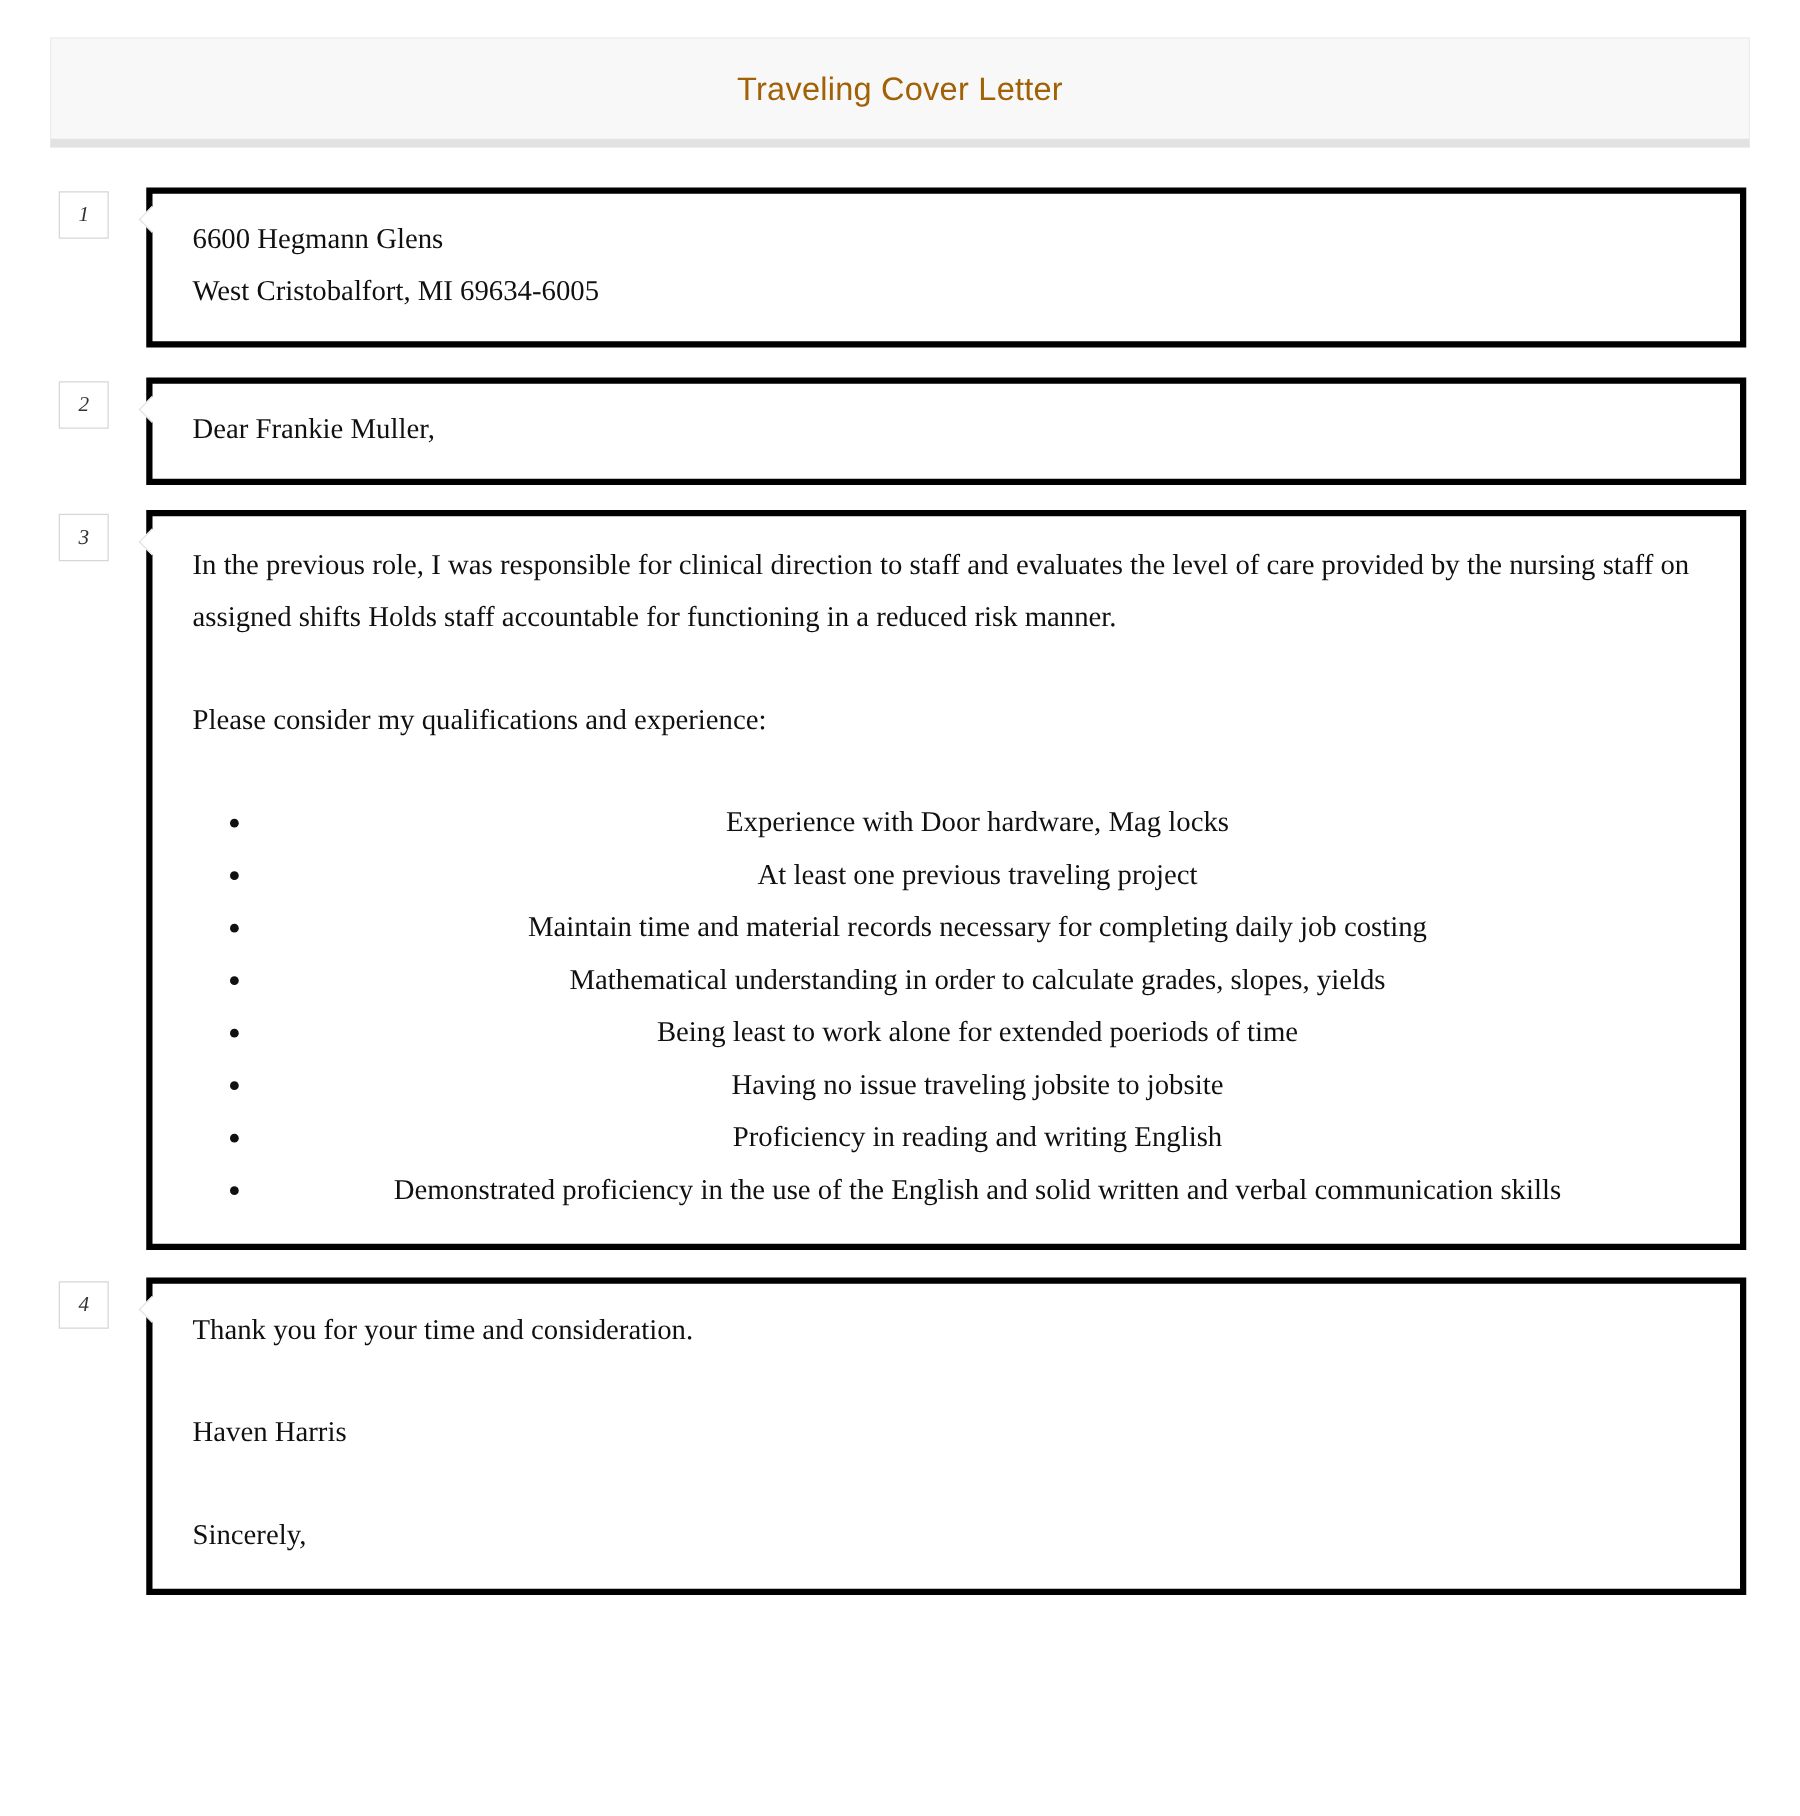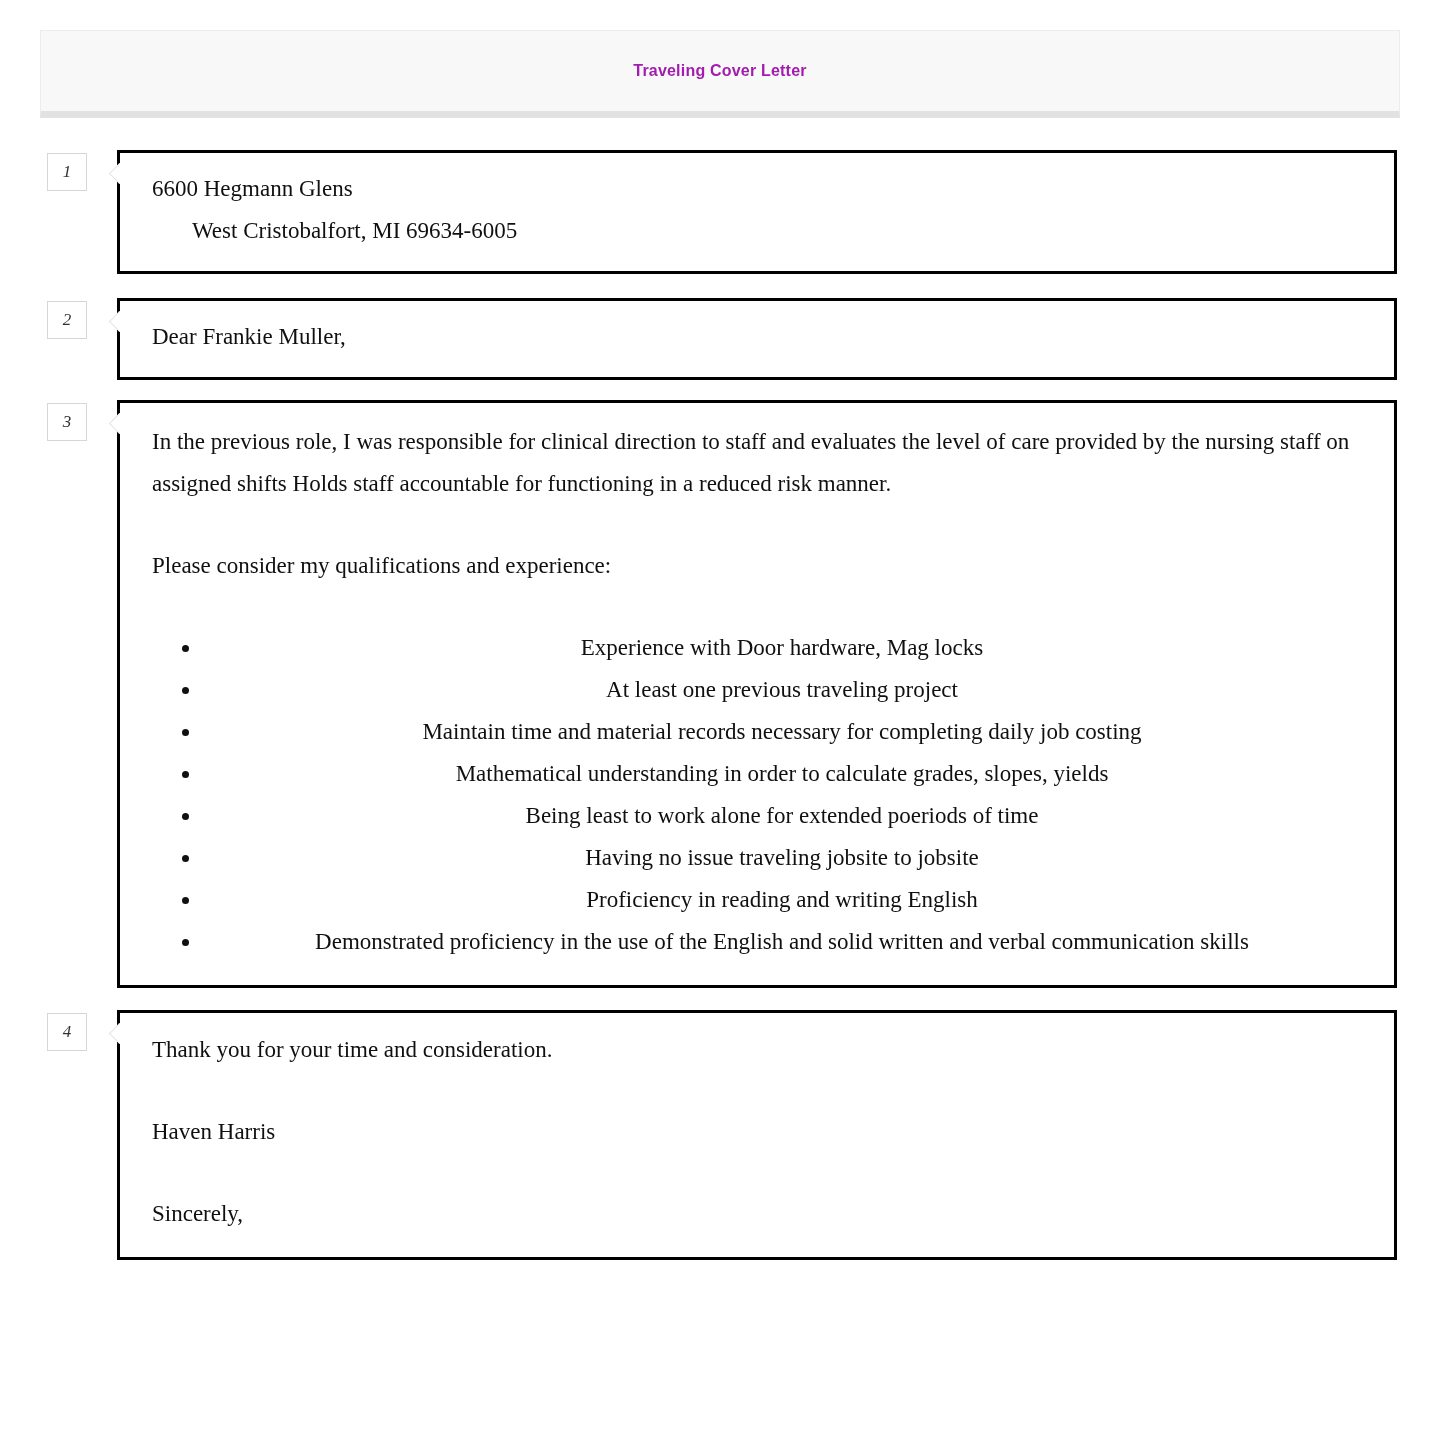--- a/index.html
+++ b/index.html
@@ -18,23 +18,23 @@
     height: 88px;
     background: #f8f8f8;
     border: 1px solid #ececec;
     border-bottom: 7px solid #e2e2e2;
     display: flex;
     align-items: center;
     justify-content: center;
   }
   .title-bar h1 {
     font-family: "Liberation Sans", sans-serif;
-    font-size: 16px;
-    font-weight: 700;
-    color: #a21caf;
+    font-size: 26px;
+    font-weight: 400;
+    color: #a16207;
     letter-spacing: 0.2px;
   }
 
   
   .section {
     display: flex;
     align-items: flex-start;
     margin: 0 43px 0 47px;
   }
   .section-1 { margin-top: 32px; }
@@ -55,21 +55,21 @@
     font-style: italic;
     font-size: 17px;
     color: #333;
     font-family: "Liberation Serif", serif;
   }
 
   .content {
     position: relative;
     flex: 1 1 auto;
     margin-left: 30px;
-    border: 3px solid #000000;
+    border: 5px solid #000000;
     background: #ffffff;
     font-size: 23px;
     line-height: 42px;
   }
   .notch {
     position: absolute;
     left: -8px;
     top: 13px;
     width: 15px;
     height: 15px;
@@ -105,21 +105,21 @@
 <header class="title-bar">
   <h1>Traveling Cover Letter</h1>
 </header>
 
 <section class="section section-1">
   <div class="badge">1</div>
   <div class="content">
     <span class="notch"></span>
     <div class="content-inner">
       <p style="margin-top:0;">6600 Hegmann Glens</p>
-      <p style="margin-top:0;margin-left:40px;">West Cristobalfort, MI 69634-6005</p>
+      <p style="margin-top:0;">West Cristobalfort, MI 69634-6005</p>
     </div>
   </div>
 </section>
 
 <section class="section section-2">
   <div class="badge">2</div>
   <div class="content">
     <span class="notch"></span>
     <div class="content-inner">
       <p class="salutation">Dear Frankie Muller,</p>

